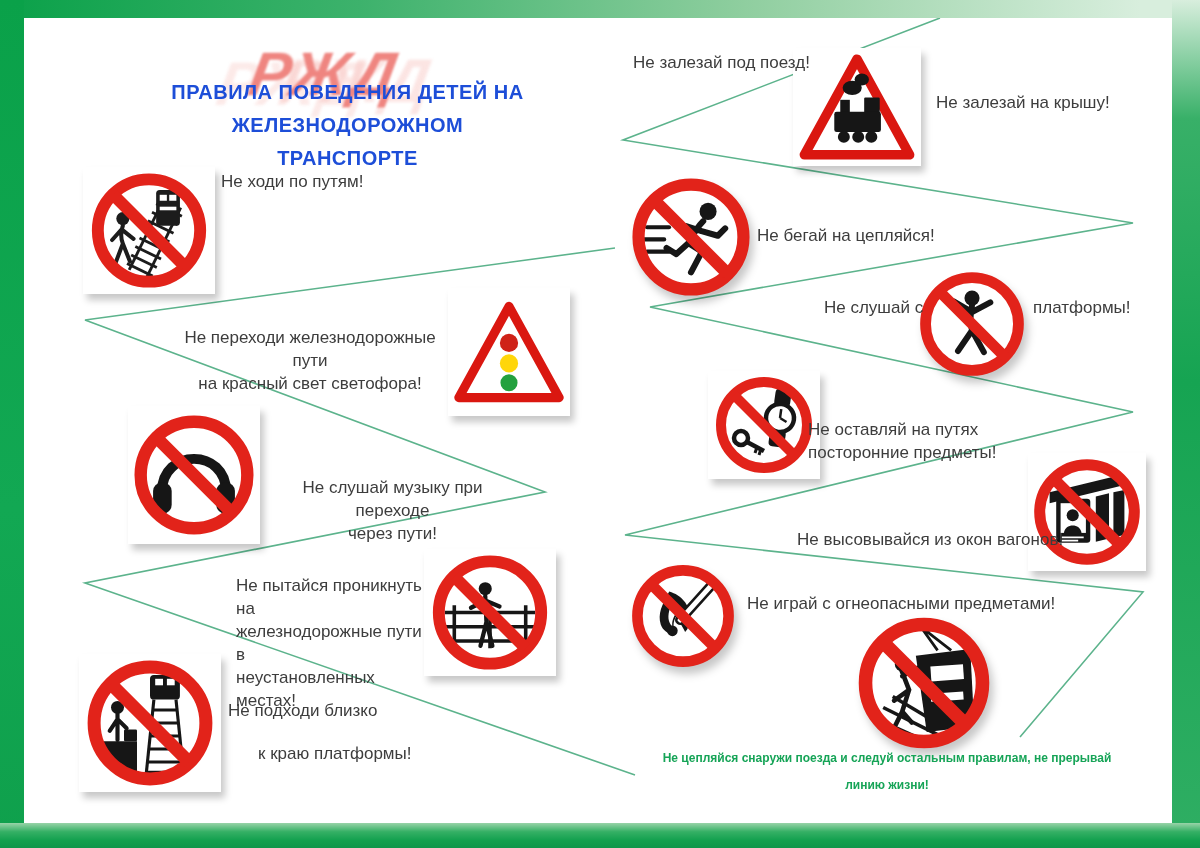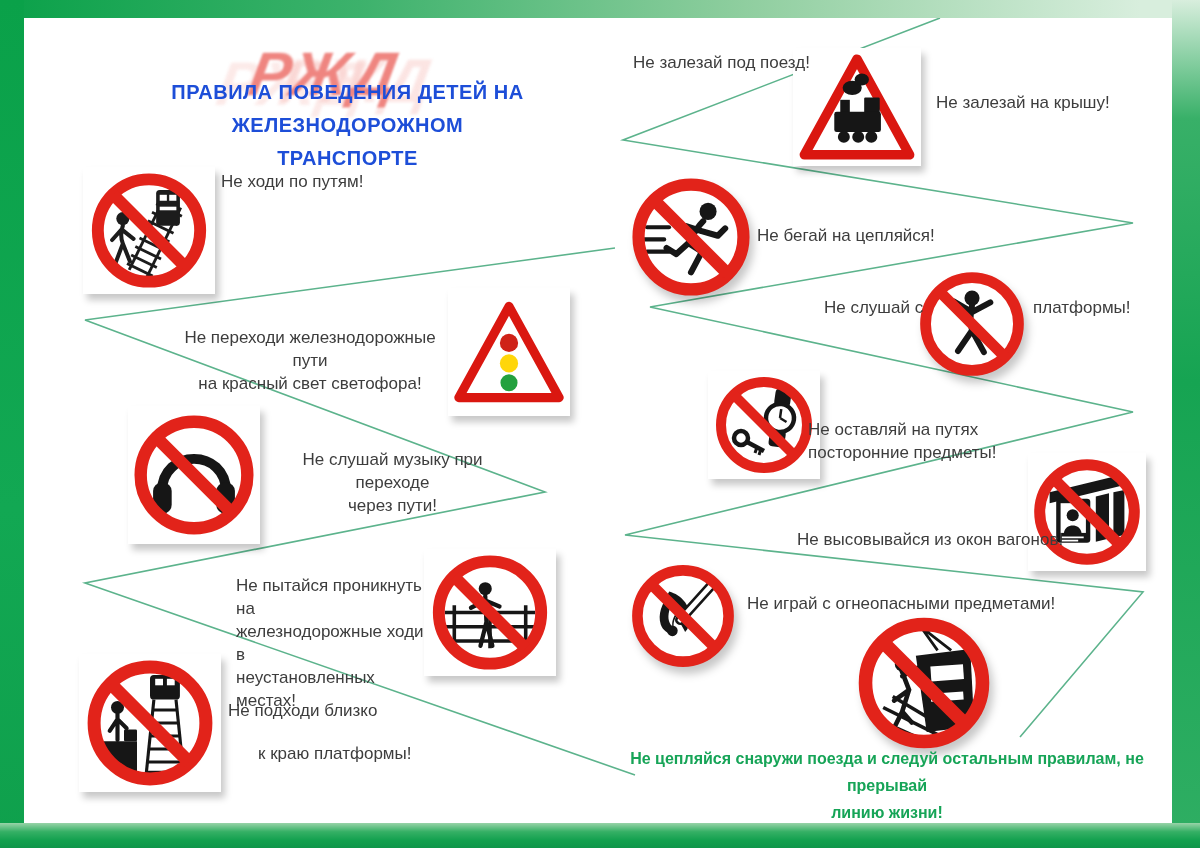--- a/index.html
+++ b/index.html
@@ -35,32 +35,32 @@
   #title{left:165px;top:76px;width:365px;text-align:center;font-size:20px;
     font-weight:bold;line-height:33px;letter-spacing:.5px;color:#1d4ed8;white-space:normal;}
   #title .l2{word-spacing:8px;}
   .line{display:block;}
   #t-under{left:633px;top:51px;}
   #t-roof{left:936px;top:91px;}
   #t-walk{left:221px;top:170px;}
   #t-brake{left:226px;top:203px;}
   #t-cross{left:252px;top:234px;width:360px;text-align:center;}
   #t-red{left:175px;top:326px;width:270px;text-align:center;}
-  #t-music{left:275px;top:448px;width:235px;text-align:center;}
+  #t-music{left:275px;top:476px;width:235px;text-align:center;}
   #t-trespass{left:236px;top:574px;width:195px;text-align:left;}
   #t-edge{left:228px;top:699px;}
   #t-edge .line2{padding-left:30px;margin-top:20px;}
   #t-run{left:757px;top:224px;}
   #t-jump-a{left:824px;top:296px;}
   #t-jump-b{left:1033px;top:296px;}
   #t-objects{left:808px;top:397px;width:200px;text-align:left;margin-top:21px;}
   #t-lean{left:797px;top:528px;}
   #t-fire{left:747px;top:592px;}
   #t-footer{left:602px;top:745px;width:570px;text-align:center;font-weight:bold;
-    font-size:16px;line-height:27px;color:#16a457;}
+    font-size:12px;line-height:27px;color:#16a457;}
 
   
   .sign{position:absolute;z-index:3;}
   .sign svg{display:block;width:100%;height:100%;}
   .card{background:#fff;box-shadow:4px 6px 7px rgba(0,0,0,.22);padding:4px;box-sizing:border-box;}
   .bare{filter:drop-shadow(4px 7px 4px rgba(0,0,0,.22));}
   #s-walk{left:83px;top:167px;width:132px;height:127px;}
   #s-loco{left:793px;top:48px;width:128px;height:118px;}
   #s-light{left:448px;top:288px;width:122px;height:128px;}
   #s-phones{left:128px;top:406px;width:132px;height:138px;}
@@ -319,21 +319,21 @@
     <span class="line">на красный свет светофора!</span>
   </div>
 
   <div id="t-music" class="txt blk">
     <span class="line">Не слушай музыку при переходе</span>
     <span class="line">через пути!</span>
   </div>
 
   <div id="t-trespass" class="txt blk">
     <span class="line">Не пытайся проникнуть на</span>
-    <span class="line">железнодорожные ходи в</span>
+    <span class="line">железнодорожные пути в</span>
     <span class="line">неустановленных местах!</span>
   </div>
 
   <div id="t-edge" class="txt">
     <span class="line">Не подходи близко</span>
     <span class="line line2">к краю платформы!</span>
   </div>
 
   <div id="t-run" class="txt">Не бегай на цепляйся!</div>
   <div id="t-jump-a" class="txt">Не слушай с</div>

